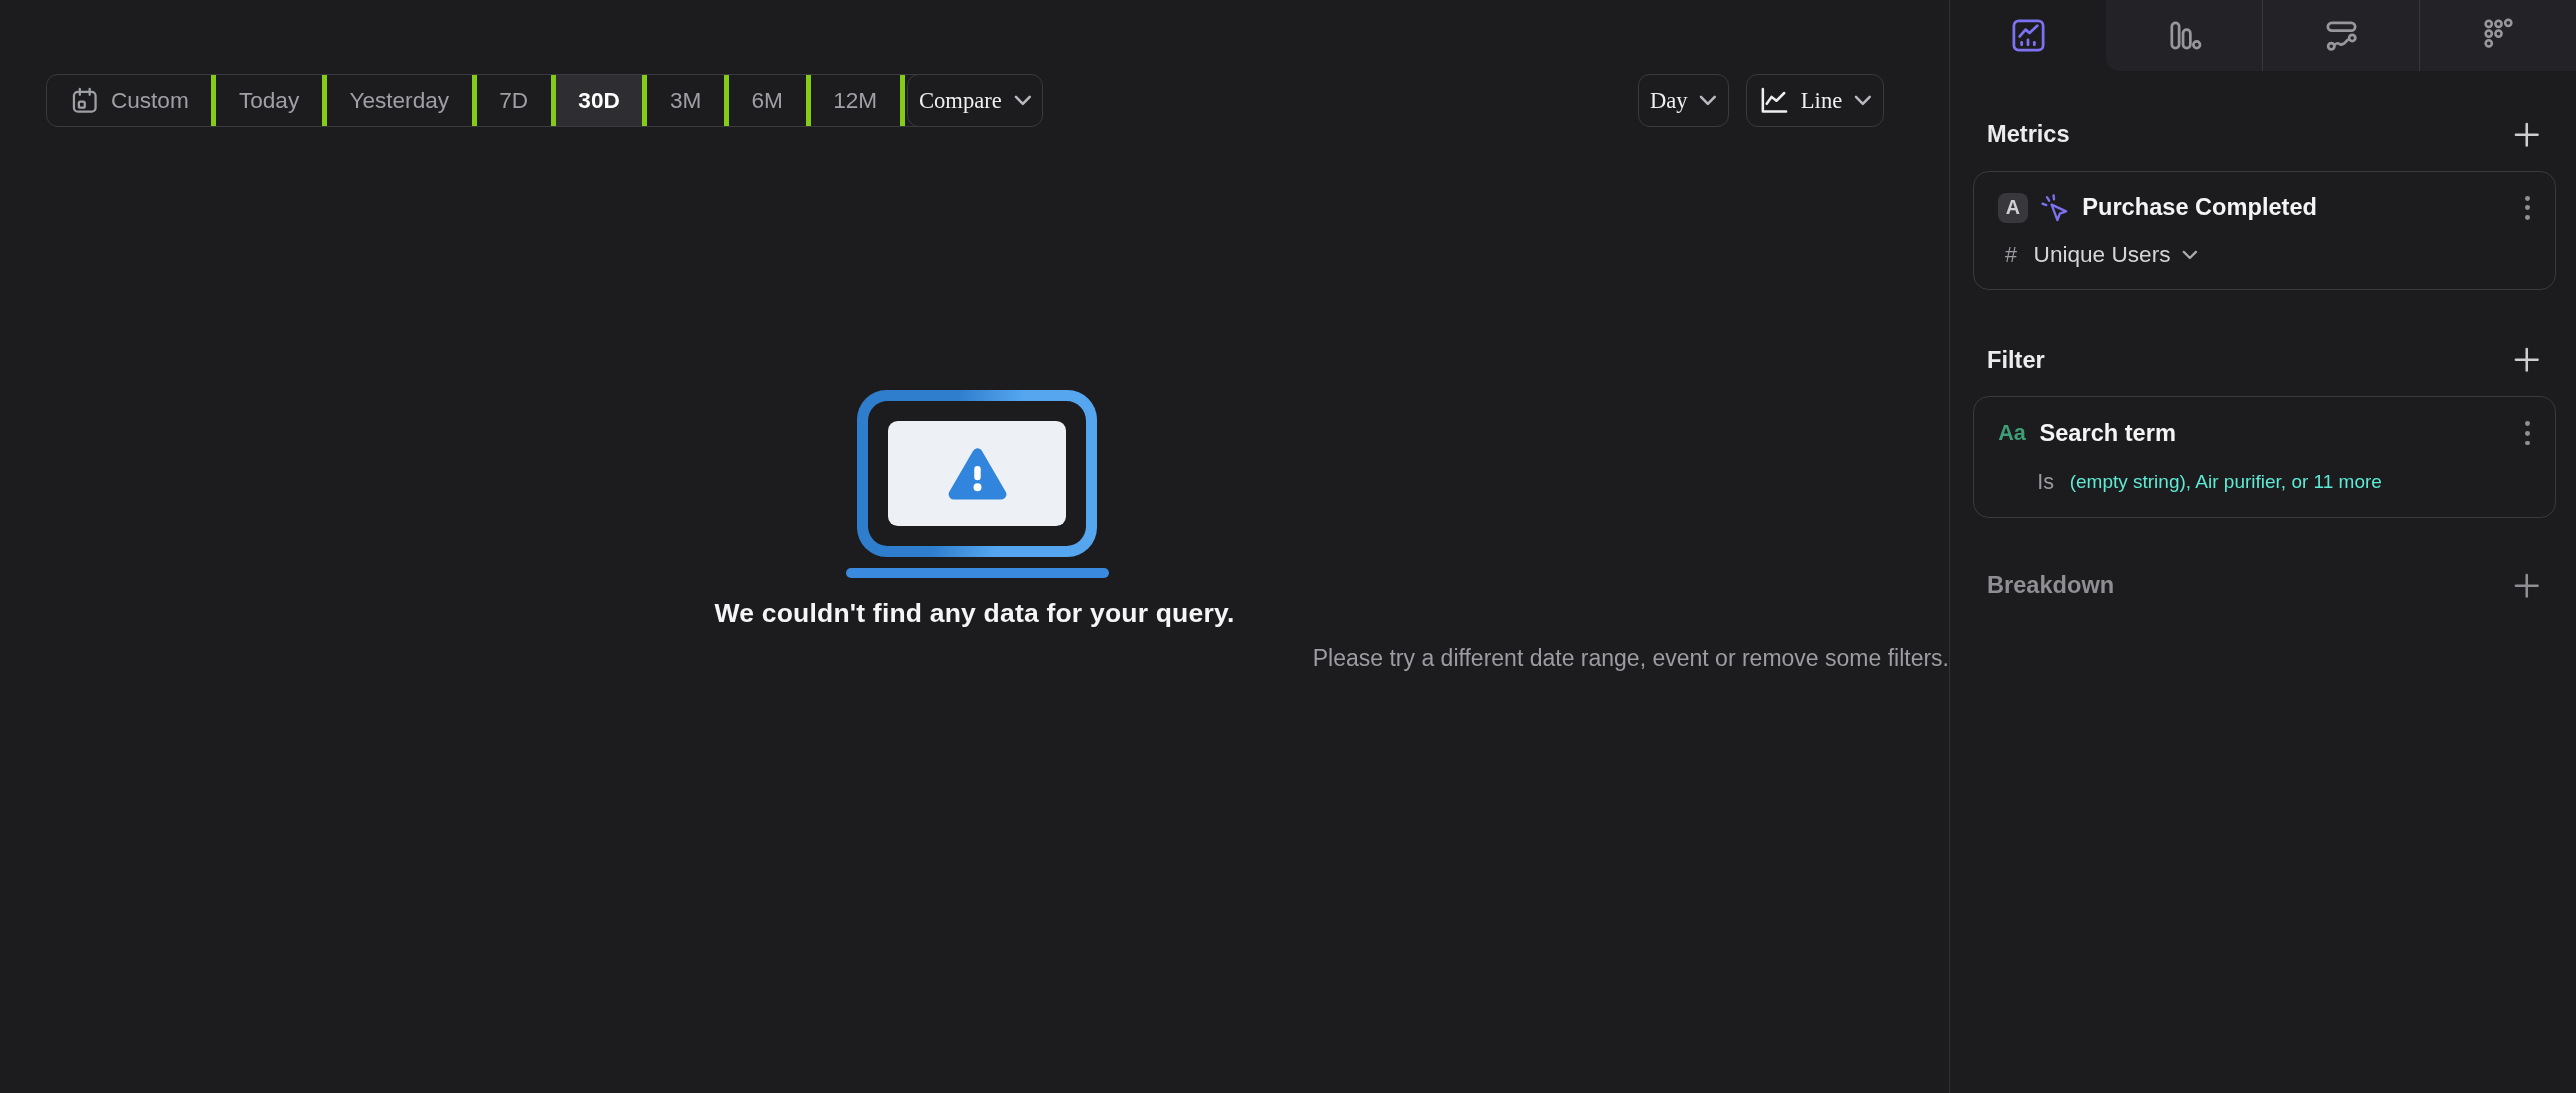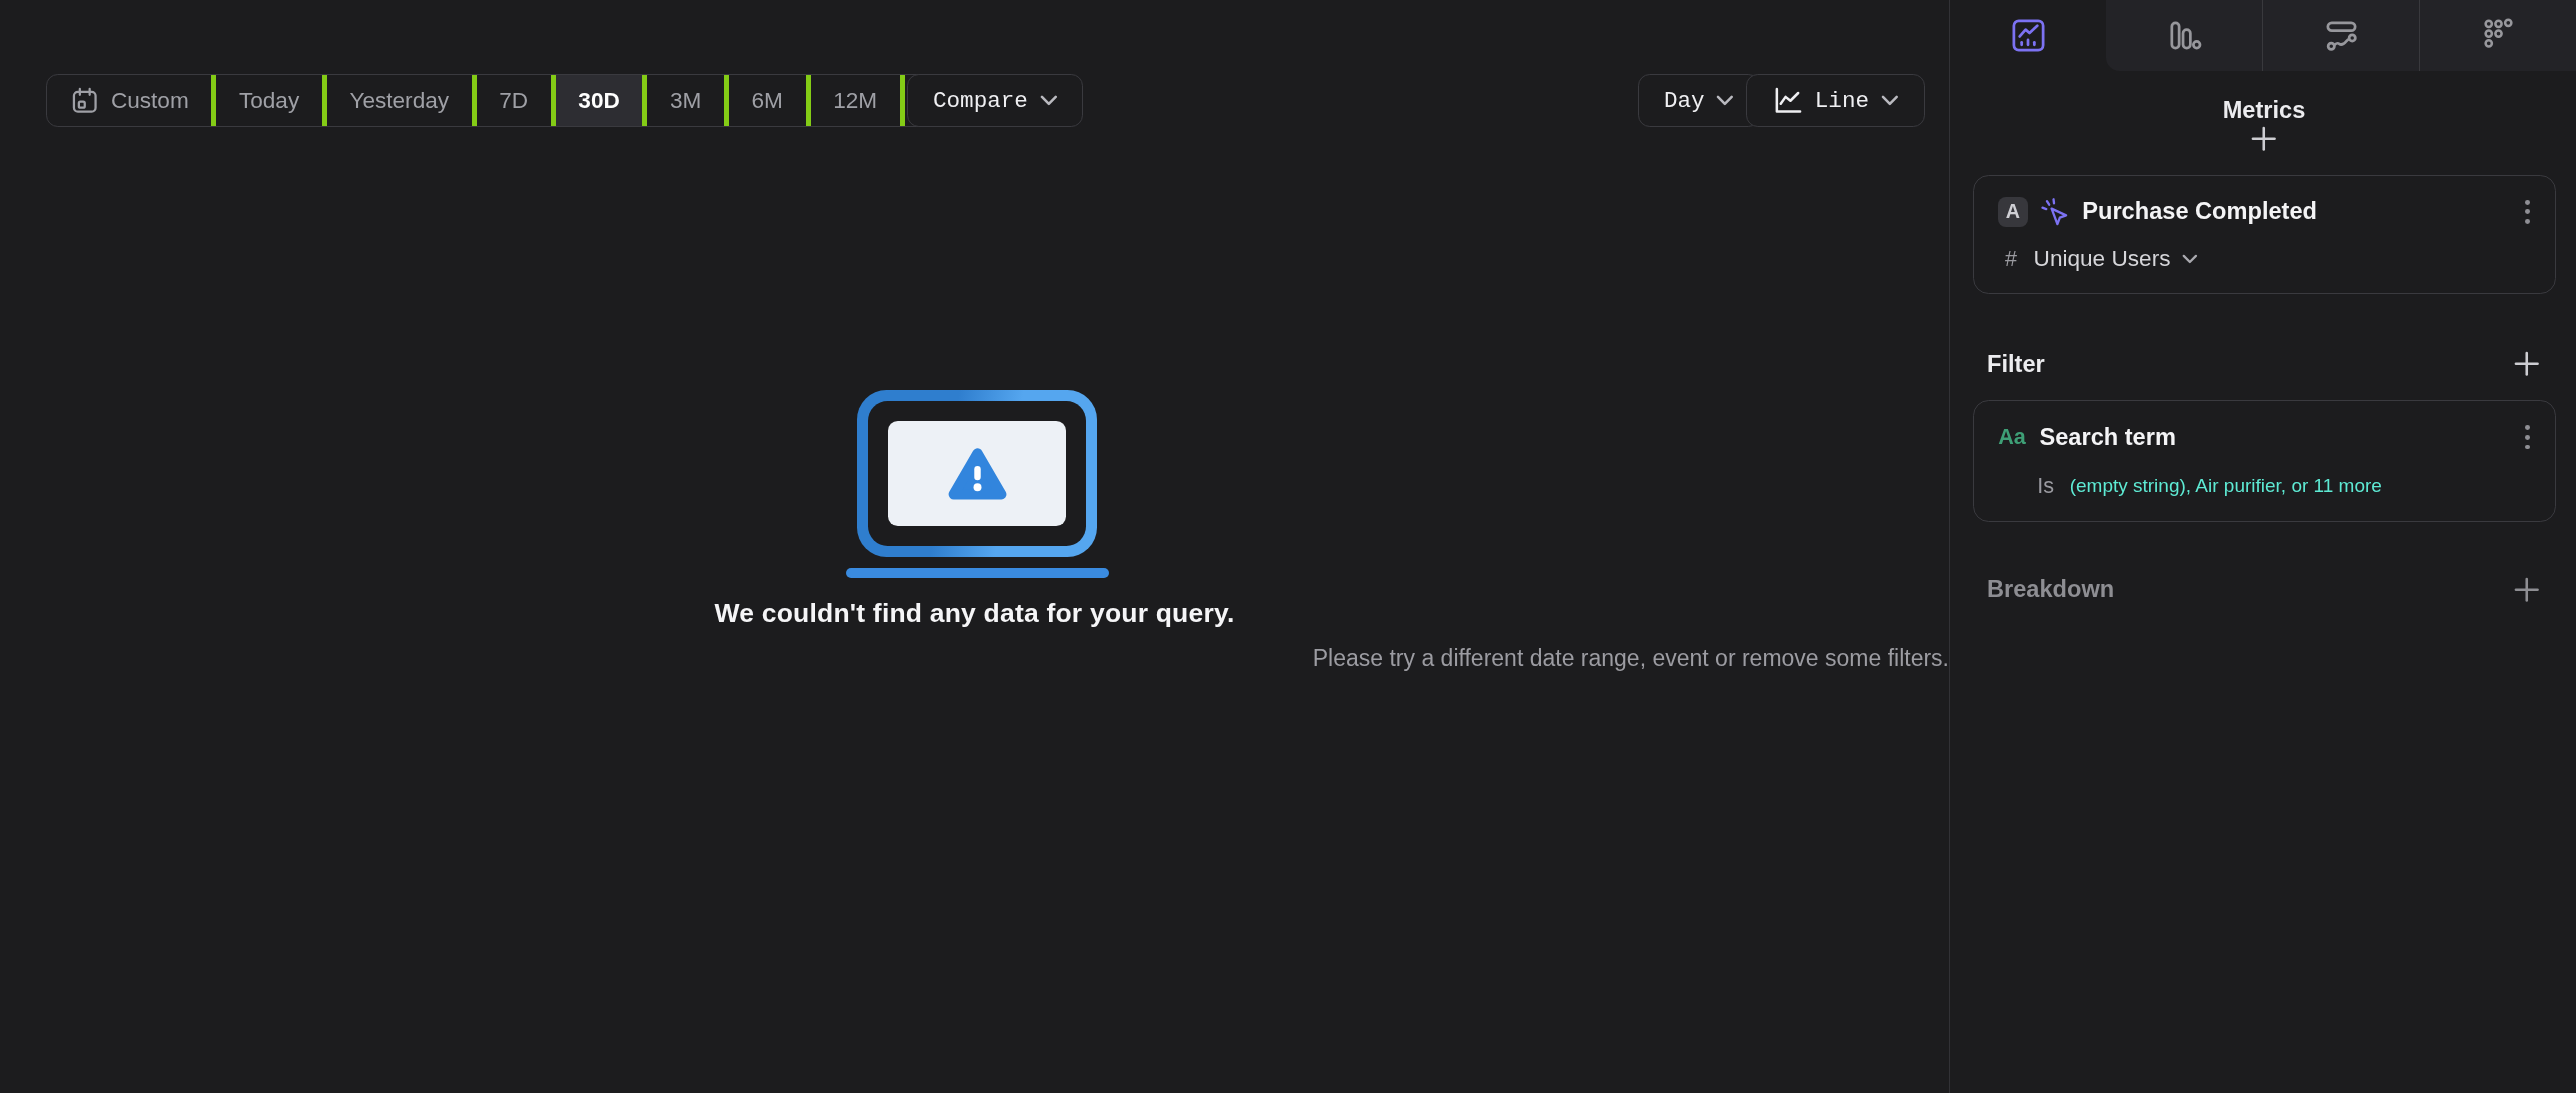--- a/index.html
+++ b/index.html
@@ -28,23 +28,23 @@
     background:transparent; border:none; border-right:5px solid #84cc16;
     font-family:inherit; cursor:pointer; white-space:nowrap;
   }
   .range-btn:last-child { border-right:none; }
   .range-btn.selected { background:#2D2D32; color:#FFFFFF; font-weight:600; }
   .range-btn .chev { margin-left:2px; }
 
   .pill {
     position:absolute; top:74px; height:53px;
     display:inline-flex; align-items:center; gap:11.8px;
-    padding:0 25px; font-size:22.6px; color:#EFEFF2;
+    padding:0 11px; font-size:22.6px; color:#EFEFF2;
     background:#1C1C1E; border:1px solid #3A3A3F; border-radius:11.8px;
-    font-family:Liberation Mono, monospace; cursor:pointer; white-space:nowrap;
+    font-family:Liberation Serif, serif; cursor:pointer; white-space:nowrap;
   }
   .pill-compare { left:907px; }
   .pill-day     { left:1638px; }
   .pill-line    { left:1746px; }
 
   .chev { display:inline-flex; color:#B9B9BF; }
   .icon { display:inline-flex; align-items:center; justify-content:center; }
 
   
   .laptop {
@@ -96,21 +96,21 @@
 
   .section-head {
     display:flex; align-items:center; justify-content:space-between;
     padding:0 35px 0 37px;
   }
   .section-head h3 { font-size:23.6px; font-weight:700; color:#ECECEF; }
   .section-head.dim h3 { color:#8E8E93; font-weight:700; }
   .plus-btn { background:none; border:none; cursor:pointer; color:#CDCDD2;
     display:flex; align-items:center; }
   .section-head.dim .plus-btn { color:#8E8E93; }
-  .mt-metrics { margin-top:26px;flex-direction:column; }
+  .mt-metrics { margin-top:49px; }
   .mt-filter  { margin-top:55px; }
   .mt-breakdown { margin-top:53px; }
 
   .card {
     margin:21.6px 19.7px 0 22.6px;
     border:1px solid #3A3A3F; border-radius:15.7px;
     padding:19.7px 19.7px 21.6px 24.6px;
   }
   .card-row1 { display:flex; align-items:center; gap:11.8px; }
   .card-title { font-size:23.6px; font-weight:600; color:#F4F4F6; }

